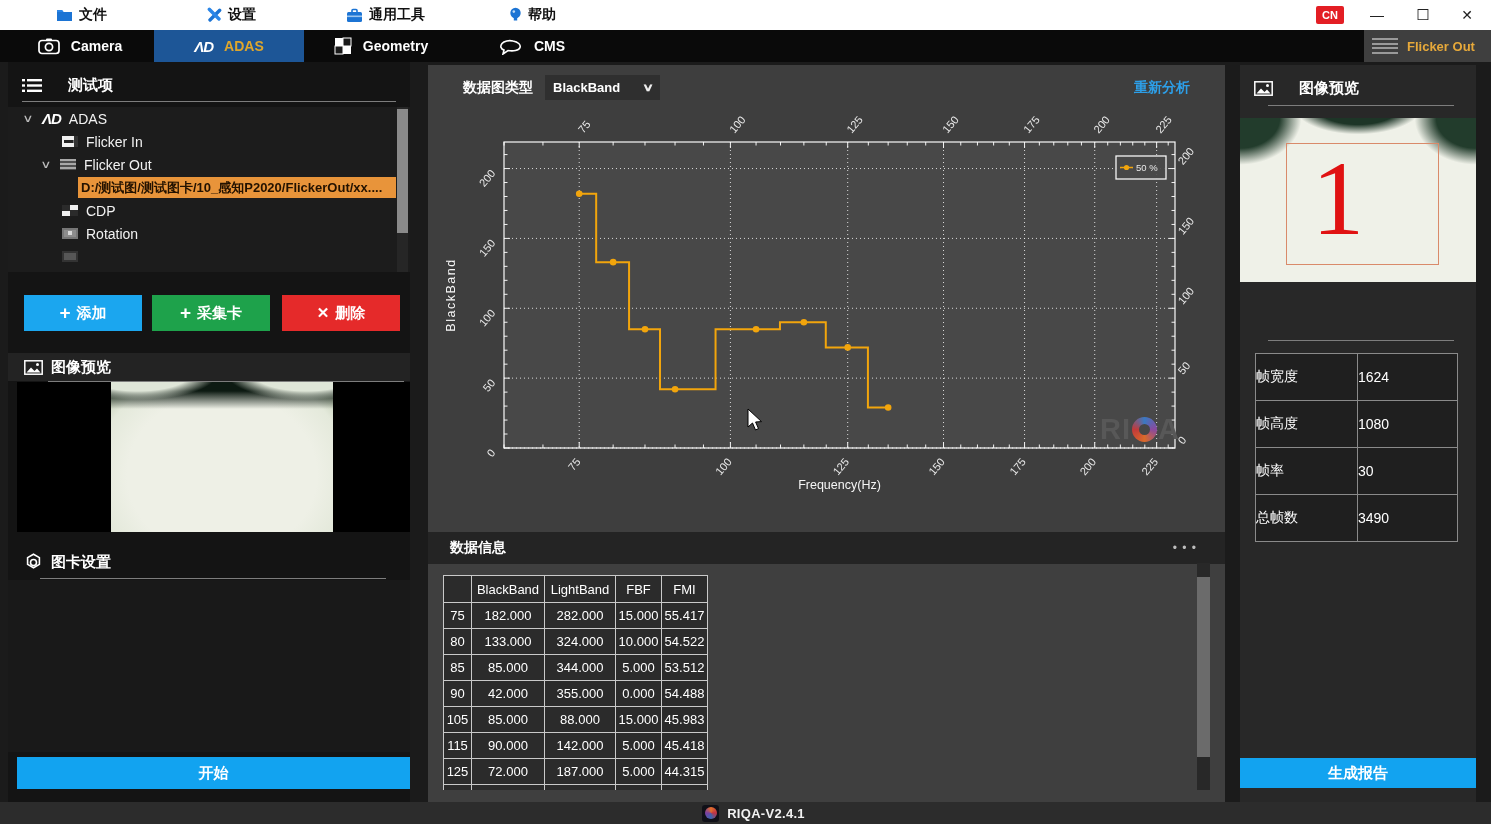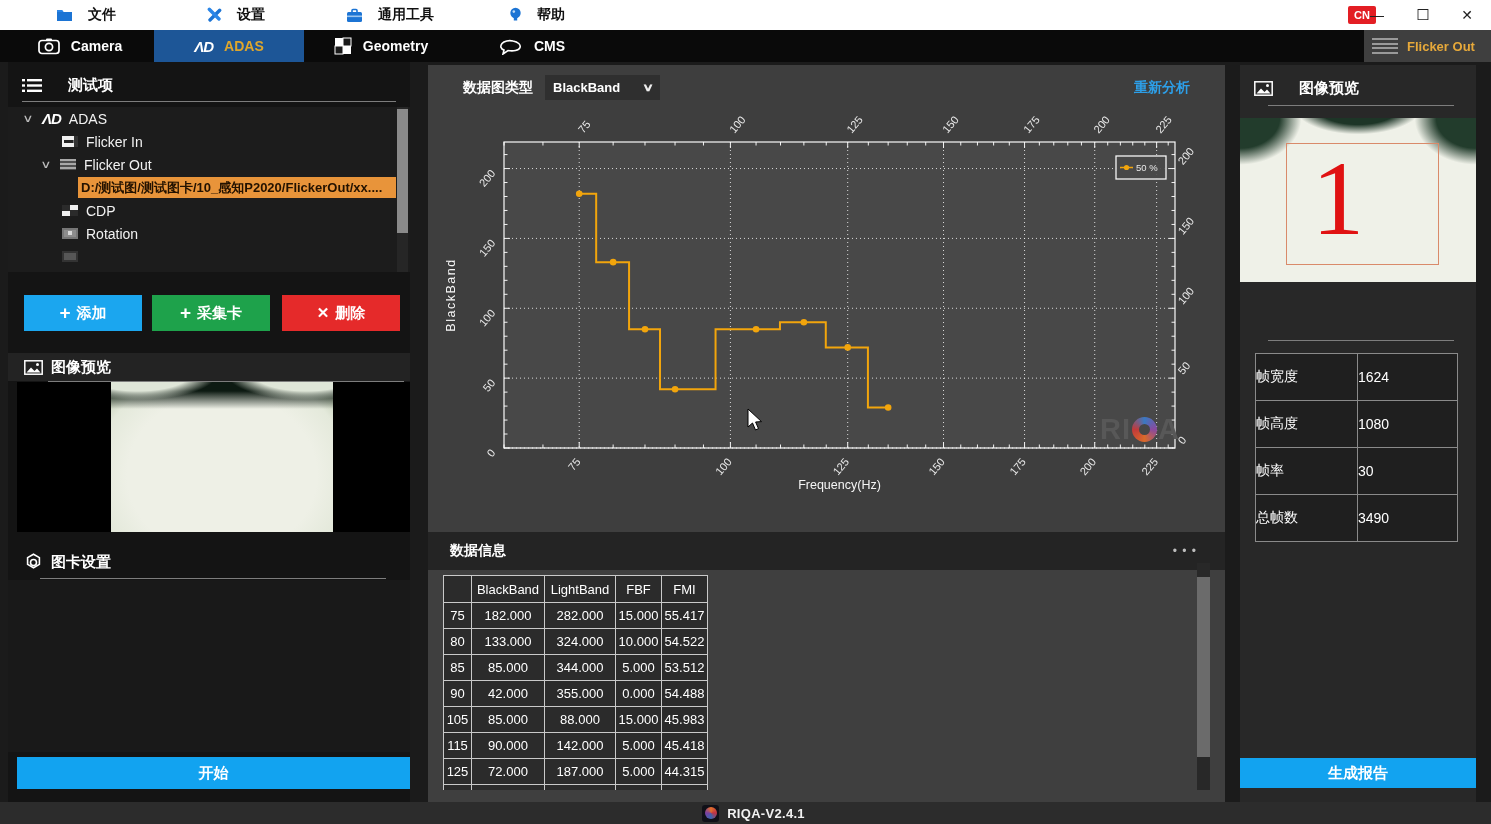--- a/index.html
+++ b/index.html
@@ -2,23 +2,23 @@
 <html><head>
 <meta charset="utf-8">
 <style>
   * { margin:0; padding:0; box-sizing:border-box; }
   html,body { width:1491px; height:824px; overflow:hidden; }
   body { position:relative; background:#1b1b1b; font-family:"Liberation Sans",sans-serif; color:#fff; }
   .abs { position:absolute; }
 
   
   #titlebar { left:0; top:0; width:1491px; height:30px; background:#ffffff; }
-  .menu-item { position:absolute; top:0; height:30px; display:flex; align-items:center; gap:15px; color:#111; font-size:14px; font-weight:bold; cursor:default; }
+  .menu-item { position:absolute; top:0; height:30px; display:flex; align-items:center; gap:6px; color:#111; font-size:14px; font-weight:bold; cursor:default; }
   .menu-item svg { display:block; }
-  #lang-badge { position:absolute; left:1348px; top:6px; width:28px; height:18px; background:#e31e24; color:#fff; font-size:11px; font-weight:bold; display:flex; align-items:center; justify-content:center; border-radius:2px; }
+  #lang-badge { position:absolute; left:1316px; top:6px; width:28px; height:18px; background:#e31e24; color:#fff; font-size:11px; font-weight:bold; display:flex; align-items:center; justify-content:center; border-radius:2px; }
   .win-btn { position:absolute; top:0; width:34px; height:30px; display:flex; align-items:center; justify-content:center; color:#222; font-size:14px; }
   .win-btn.max { font-size:15px; }
 
   
   #tabbar { left:0; top:30px; width:1491px; height:32px; background:#0a0a0a; }
   .tab { position:absolute; top:0; height:32px; display:flex; align-items:center; justify-content:center; gap:11px; font-size:14px; font-weight:bold; color:#fff; }
   .tab.active { background:#1d5697; }
   .tab.active .tab-label { color:#dfa62c; }
   .adas-logo { font-weight:bold; color:#fff; font-size:15px; letter-spacing:-1px; font-style:italic; }
   #tab-corner { position:absolute; left:1364px; top:0; width:127px; height:32px; background:#3f3f3f; display:flex; align-items:center; gap:9px; padding-left:8px; }
@@ -67,21 +67,21 @@
   #chart-controls { position:absolute; left:0; top:10px; width:797px; height:26px; z-index:3; }
   #chart-type-label { position:absolute; left:35px; top:4px; font-size:14px; color:#fff; font-weight:bold; }
   #chart-type-select { position:absolute; left:117px; top:0; width:115px; height:25px; background:#2f2f2f; color:#fff; display:flex; align-items:center; justify-content:space-between; padding:0 8px; font-size:13px; font-weight:bold; cursor:pointer; }
   #chart-type-select .chevron { font-size:11px; transform:scaleX(1.5); color:#eee; }
   #reanalyze-link { position:absolute; right:35px; top:4px; color:#2d9fe8; font-size:14px; font-weight:bold; cursor:pointer; }
   #chart-svg { position:absolute; left:0; top:0; z-index:1; }
   #riqa-watermark { position:absolute; left:672px; top:348px; z-index:2; font-size:29px; font-weight:bold; color:#585858; letter-spacing:1px; display:flex; align-items:center; }
   .q-disc { width:25px; height:25px; border-radius:50%; background:conic-gradient(#3a79c2, #8a4a9e, #d96a2a, #c23a3a, #3a79c2); position:relative; margin:0 1px; }
   .q-disc::after { content:""; position:absolute; left:7px; top:7px; width:11px; height:11px; border-radius:50%; background:#474747; }
 
-  #data-info-head { position:absolute; left:0; top:467px; width:797px; height:38px; background:#242424; display:flex; align-items:center; }
+  #data-info-head { position:absolute; left:0; top:467px; width:797px; height:32px; background:#242424; display:flex; align-items:center; }
   #data-info-title { margin-left:22px; font-size:14px; font-weight:bold; }
   #data-info-dots { position:absolute; right:28px; color:#bdbdbd; font-size:12px; letter-spacing:1px; cursor:pointer; }
 
   #table-wrap { position:absolute; left:15px; top:510px; width:748px; height:215px; overflow:hidden; }
   table.data { border-collapse:collapse; table-layout:fixed; }
   table.data td, table.data th { border:1px solid #c9c9c9; background:#2b2b2b; color:#fff; font-size:13px; font-weight:normal; height:26px; text-align:center; padding:0 2px; }
   table.data th { height:27px; }
   table.data .rowlab { width:28px; }
   table.data .c1 { width:73px; } table.data .c2 { width:71px; }
   table.data .c3 { width:46px; } table.data .c4 { width:46px; }

